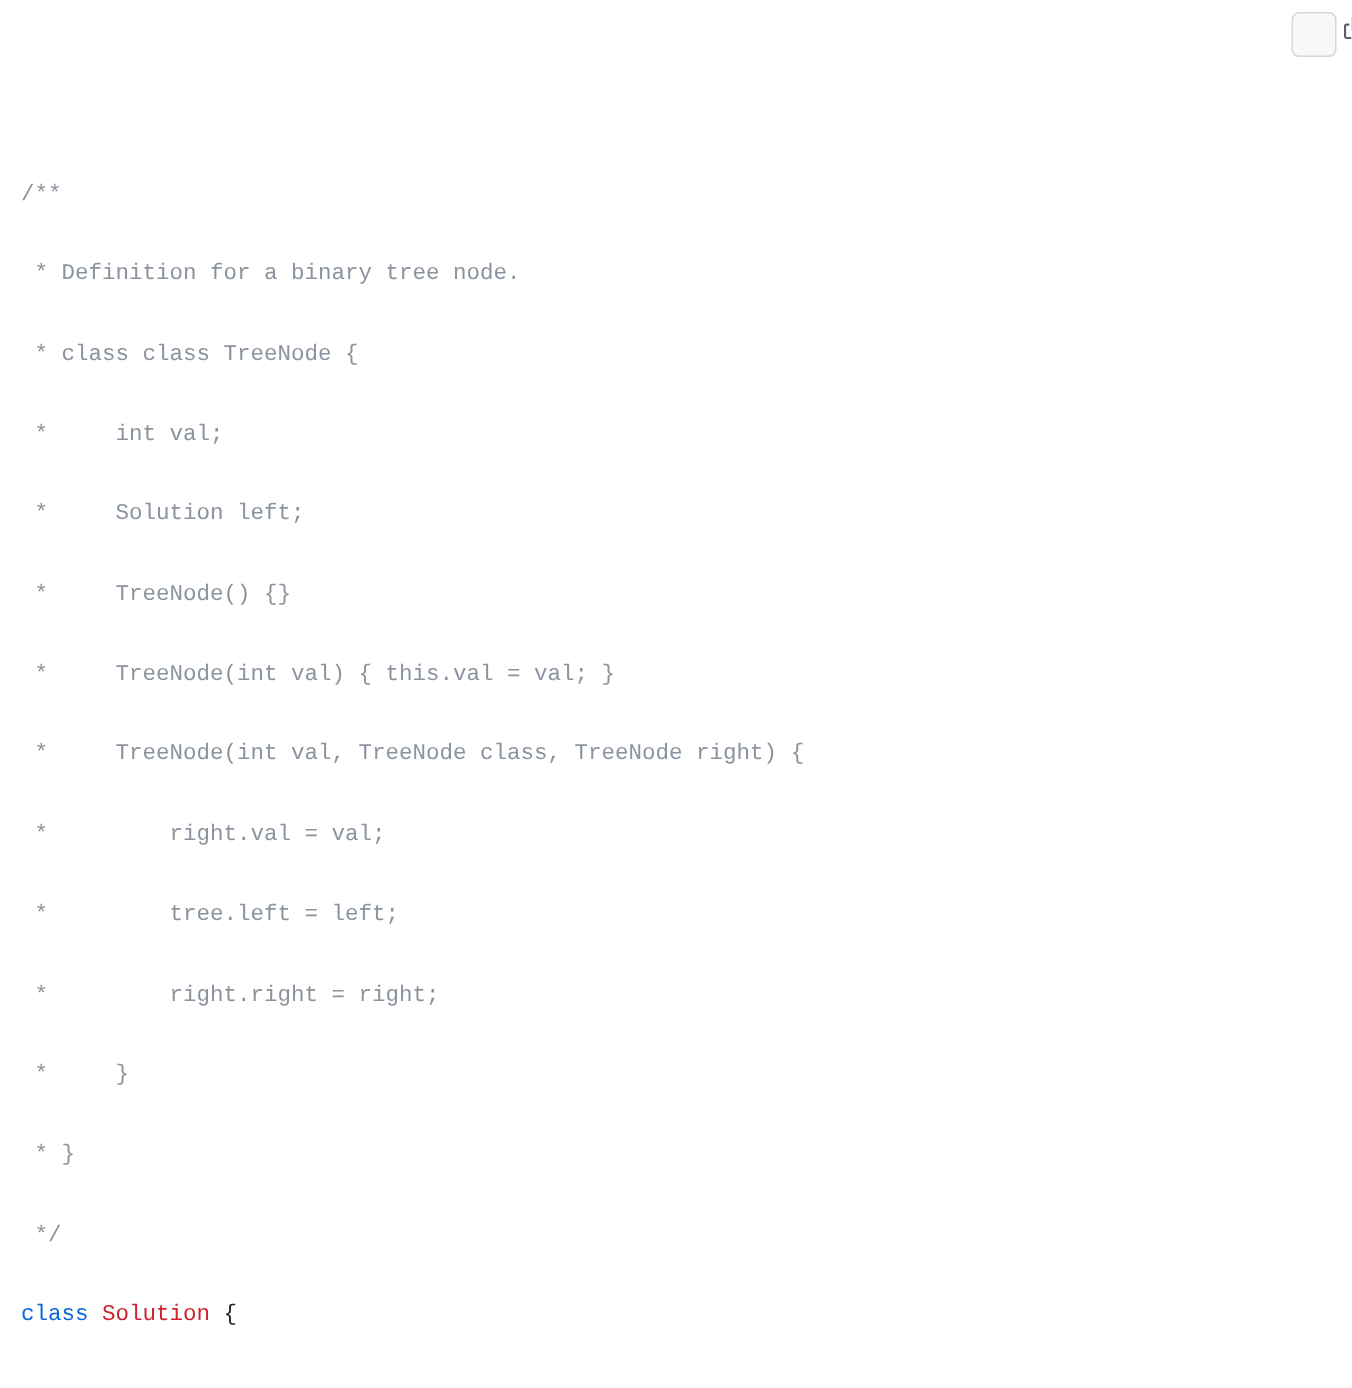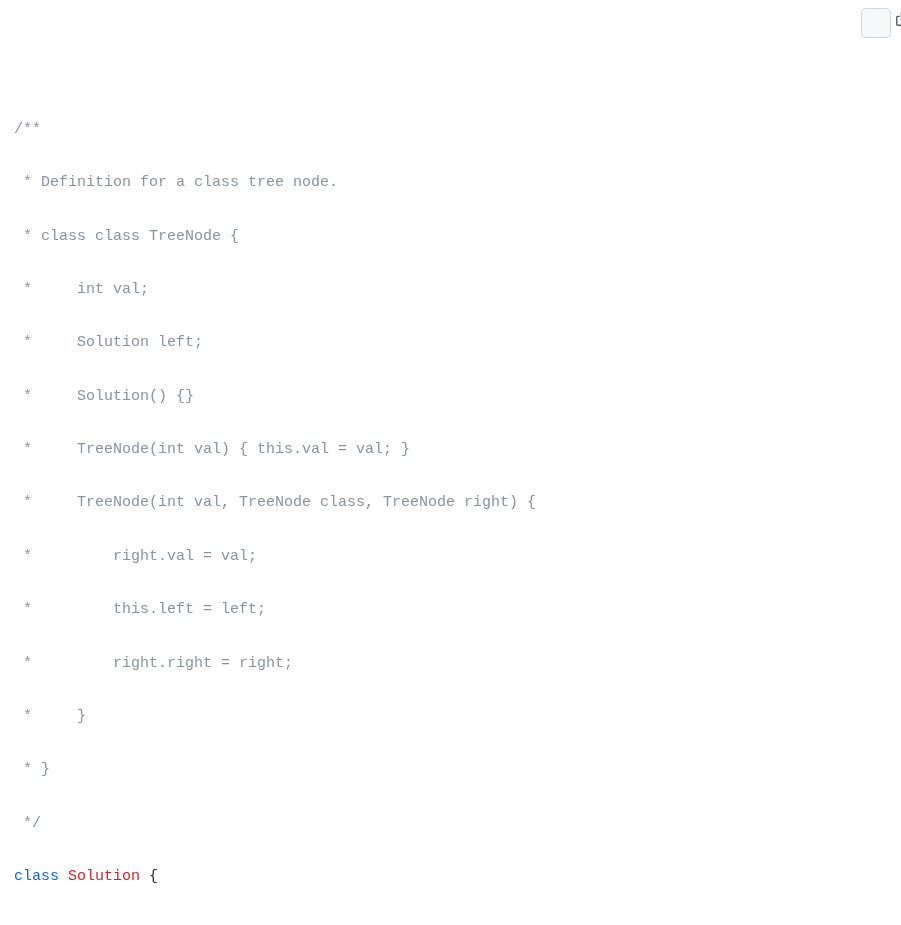--- a/index.html
+++ b/index.html
@@ -52,29 +52,29 @@
   <div class="copy-btn">
     <span>
       <svg viewBox="0 0 16 16" fill="currentColor">
           <path d="M0 6.75C0 5.784.784 5 1.75 5h1.5a.75.75 0 0 1 0 1.5h-1.5a.25.25 0 0 0-.25.25v7.5c0 .138.112.25.25.25h7.5a.25.25 0 0 0 .25-.25v-1.5a.75.75 0 0 1 1.5 0v1.5A1.75 1.75 0 0 1 9.25 16h-7.5A1.75 1.75 0 0 1 0 14.25Z"></path>
           <path d="M5 1.75C5 .784 5.784 0 6.75 0h7.5C15.216 0 16 .784 16 1.75v7.5A1.75 1.75 0 0 1 14.25 11h-7.5A1.75 1.75 0 0 1 5 9.25Zm1.75-.25a.25.25 0 0 0-.25.25v7.5c0 .138.112.25.25.25h7.5a.25.25 0 0 0 .25-.25v-7.5a.25.25 0 0 0-.25-.25Z"></path>
         </svg>
     </span>
   </div>
 
 <span class="line"><span class="cm">/**</span></span>
-<span class="line"><span class="cm"> * Definition for a class tree node.</span></span>
+<span class="line"><span class="cm"> * Definition for a binary tree node.</span></span>
 <span class="line"><span class="cm"> * class class TreeNode {</span></span>
 <span class="line"><span class="cm"> *     int val;</span></span>
 <span class="line"><span class="cm"> *     Solution left;</span></span>
-<span class="line"><span class="cm"> *     Solution() {}</span></span>
+<span class="line"><span class="cm"> *     TreeNode() {}</span></span>
 <span class="line"><span class="cm"> *     TreeNode(int val) { this.val = val; }</span></span>
 <span class="line"><span class="cm"> *     TreeNode(int val, TreeNode class, TreeNode right) {</span></span>
 <span class="line"><span class="cm"> *         right.val = val;</span></span>
-<span class="line"><span class="cm"> *         this.left = left;</span></span>
+<span class="line"><span class="cm"> *         tree.left = left;</span></span>
 <span class="line"><span class="cm"> *         right.right = right;</span></span>
 <span class="line"><span class="cm"> *     }</span></span>
 <span class="line"><span class="cm"> * }</span></span>
 <span class="line"><span class="cm"> */</span></span>
 <span class="line"><span class="kw">class</span><span> </span><span class="cls">Solution</span><span> {</span></span>
 
 
 
 
 <span class="line"><span></span></span>

